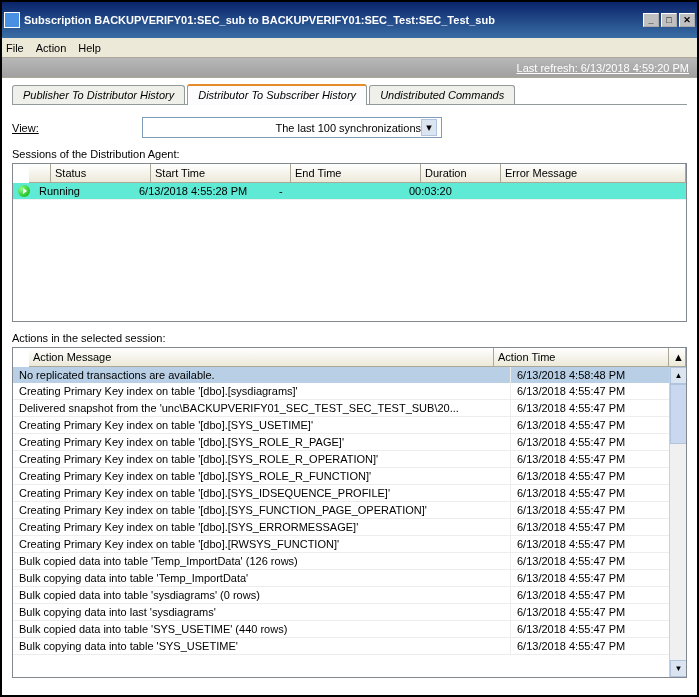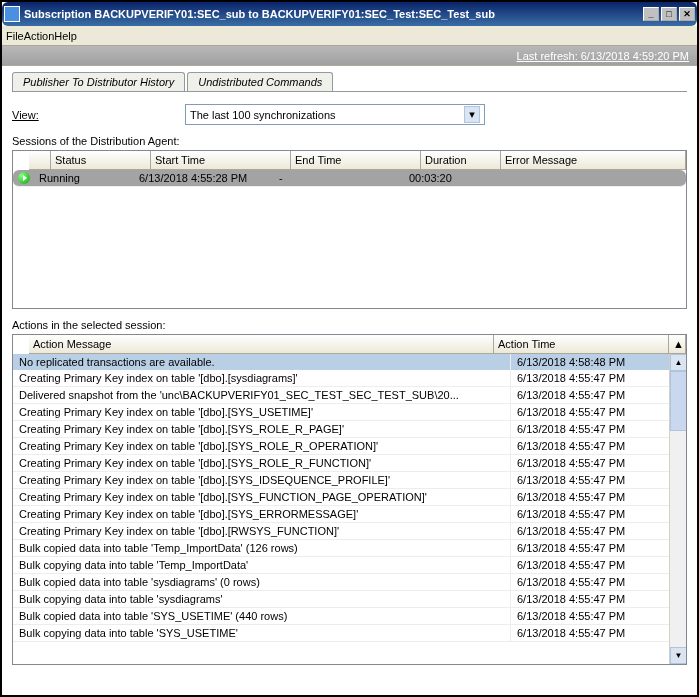--- a/index.html
+++ b/index.html
@@ -1,39 +1,39 @@
 <!DOCTYPE html>
 <html><head>
   <meta charset="utf-8">
   <style>
     * { box-sizing: border-box; font-family: Tahoma, sans-serif; font-size: 11px; }
     body { margin: 0; background: #fff; width: 699px; height: 697px; border: 2px solid #000; overflow: hidden; }
-    .titlebar { background: linear-gradient(to bottom, #0a246a, #3a6ea5); color: #fff; height: 20px; display: flex; align-items: center; padding: 12px 2px; font-weight: bold; border-radius: 6px; }
+    .titlebar { background: linear-gradient(to bottom, #0a246a, #3a6ea5); color: #fff; height: 20px; display: flex; align-items: center; padding: 18px 2px; font-weight: bold; }
     .titlebar-icon { width: 16px; height: 16px; background: #4a90e2; margin-right: 4px; border: 1px solid #fff; }
     .titlebar-text { flex: 1; overflow: hidden; white-space: nowrap; }
     .titlebar-btns { display: flex; gap: 2px; }
     .titlebar-btn { width: 16px; height: 14px; background: #c0c0c0; border: 1px outset #fff; display: flex; align-items: center; justify-content: center; font-size: 9px; color: #000; cursor: pointer; }
-    .menubar { background: #ece9d8; height: 20px; display: flex; align-items: center; padding: 0 4px; gap: 0; border-bottom: 1px solid #aca899; }
+    .menubar { background: #ece9d8; height: 20px; display: flex; align-items: center; padding: 0 4px; gap: 12px; border-bottom: 1px solid #aca899; }
     .menubar span { cursor: pointer; }
     .status-strip { background: #c9c9c9; height: 20px; display: flex; align-items: center; justify-content: flex-end; padding: 0 8px; color: #fff; border-bottom: 1px solid #aca899; background: linear-gradient(to bottom, #b8b8b8, #a0a0a0); text-decoration: underline; }
     .content { padding: 6px 10px; }
     .tabs { display: flex; align-items: flex-end; border-bottom: 1px solid #919b9c; font-style: italic; }
     .tab { padding: 3px 10px; border: 1px solid #919b9c; border-bottom: none; background: #f0f0ea; margin-right: 2px; border-radius: 3px 3px 0 0; cursor: pointer; position: relative; }
     .tab.active { background: #fcfcfe; border-top: 2px solid #e68b2c; z-index: 1; margin-bottom: -1px; padding-bottom: 4px; }
     .view-row { display: flex; align-items: center; margin-top: 12px; margin-bottom: 10px; }
     .view-label { width: 130px; text-decoration: underline; }
-    .view-select { width: 300px; height: 21px; border: 1px solid #7f9db9; background: #fff; display: flex; align-items: center; padding: 0 4px; justify-content: space-between; cursor: pointer; margin-left: 43px; }
+    .view-select { width: 300px; height: 21px; border: 1px solid #7f9db9; background: #fff; display: flex; align-items: center; padding: 0 4px; justify-content: flex-end; cursor: pointer; }
     .view-select-btn { width: 16px; height: 17px; background: #dbe5f1; border: 1px solid #b0c4de; display: flex; align-items: center; justify-content: center; }
     .section-label { margin-bottom: 3px; display:block; }
     .grid { border: 1px solid #828790; background: #fff; }
     .grid-head { display: flex; background: #701a75; border-bottom: 1px solid #aca899; margin-left: 16px; }
     .grid-head-cell { padding: 3px 4px; border-right: 1px solid #aca899; background: linear-gradient(to bottom,#fff,#ece9d8); }
     .grid-body { height: 138px; overflow: hidden; }
     .grid-row { display: flex; border-bottom: 1px solid #f0f0f0; }
-    .grid-row.sel { background: #a3a3a3; border-radius: 6px; }
+    .grid-row.sel { background: #5eead4; }
     .grid-cell { padding: 2px 4px; overflow: hidden; white-space: nowrap; }
     .col-icon { width: 22px; flex: 0 0 22px; display:flex; align-items:center; justify-content:center; }
     .col-status { width: 100px; flex: 0 0 100px; }
     .col-start { width: 140px; flex: 0 0 140px; }
     .col-end { width: 130px; flex: 0 0 130px; }
     .col-dur { width: 80px; flex: 0 0 80px; }
     .col-err { flex: 1; }
     .actions-grid { margin-top: 10px; }
     .col-msg { flex: 1; }
     .col-time { width: 175px; flex: 0 0 175px; }
@@ -69,20 +69,21 @@
   <span>Help</span>
 </div>
 
 <div class="status-strip">
   <span>Last refresh: 6/13/2018 4:59:20 PM</span>
 </div>
 
 <div class="content">
   <div class="tabs">
     <div class="tab">Publisher To Distributor History</div>
+    <div class="tab active">Distributor To Subscriber History</div>
     <div class="tab">Undistributed Commands</div>
   </div>
 
   <div class="view-row">
     <span class="view-label">View:</span>
     <div class="view-select">
       <span>The last 100 synchronizations</span>
       <div class="view-select-btn">▾</div>
     </div>
   </div>
@@ -170,21 +171,21 @@
           </div>
           <div class="action-row">
             <div class="action-cell col-msg">Bulk copying data into table 'Temp_ImportData'</div>
             <div class="action-cell col-time">6/13/2018 4:55:47 PM</div>
           </div>
           <div class="action-row">
             <div class="action-cell col-msg">Bulk copied data into table 'sysdiagrams' (0 rows)</div>
             <div class="action-cell col-time">6/13/2018 4:55:47 PM</div>
           </div>
           <div class="action-row">
-            <div class="action-cell col-msg">Bulk copying data into table 'sysdiagrams'</div>
+            <div class="action-cell col-msg">Bulk copying data into last 'sysdiagrams'</div>
             <div class="action-cell col-time">6/13/2018 4:55:47 PM</div>
           </div>
           <div class="action-row">
             <div class="action-cell col-msg">Bulk copied data into table 'SYS_USETIME' (440 rows)</div>
             <div class="action-cell col-time">6/13/2018 4:55:47 PM</div>
           </div>
           <div class="action-row">
             <div class="action-cell col-msg">Bulk copying data into table 'SYS_USETIME'</div>
             <div class="action-cell col-time">6/13/2018 4:55:47 PM</div>
           </div>

